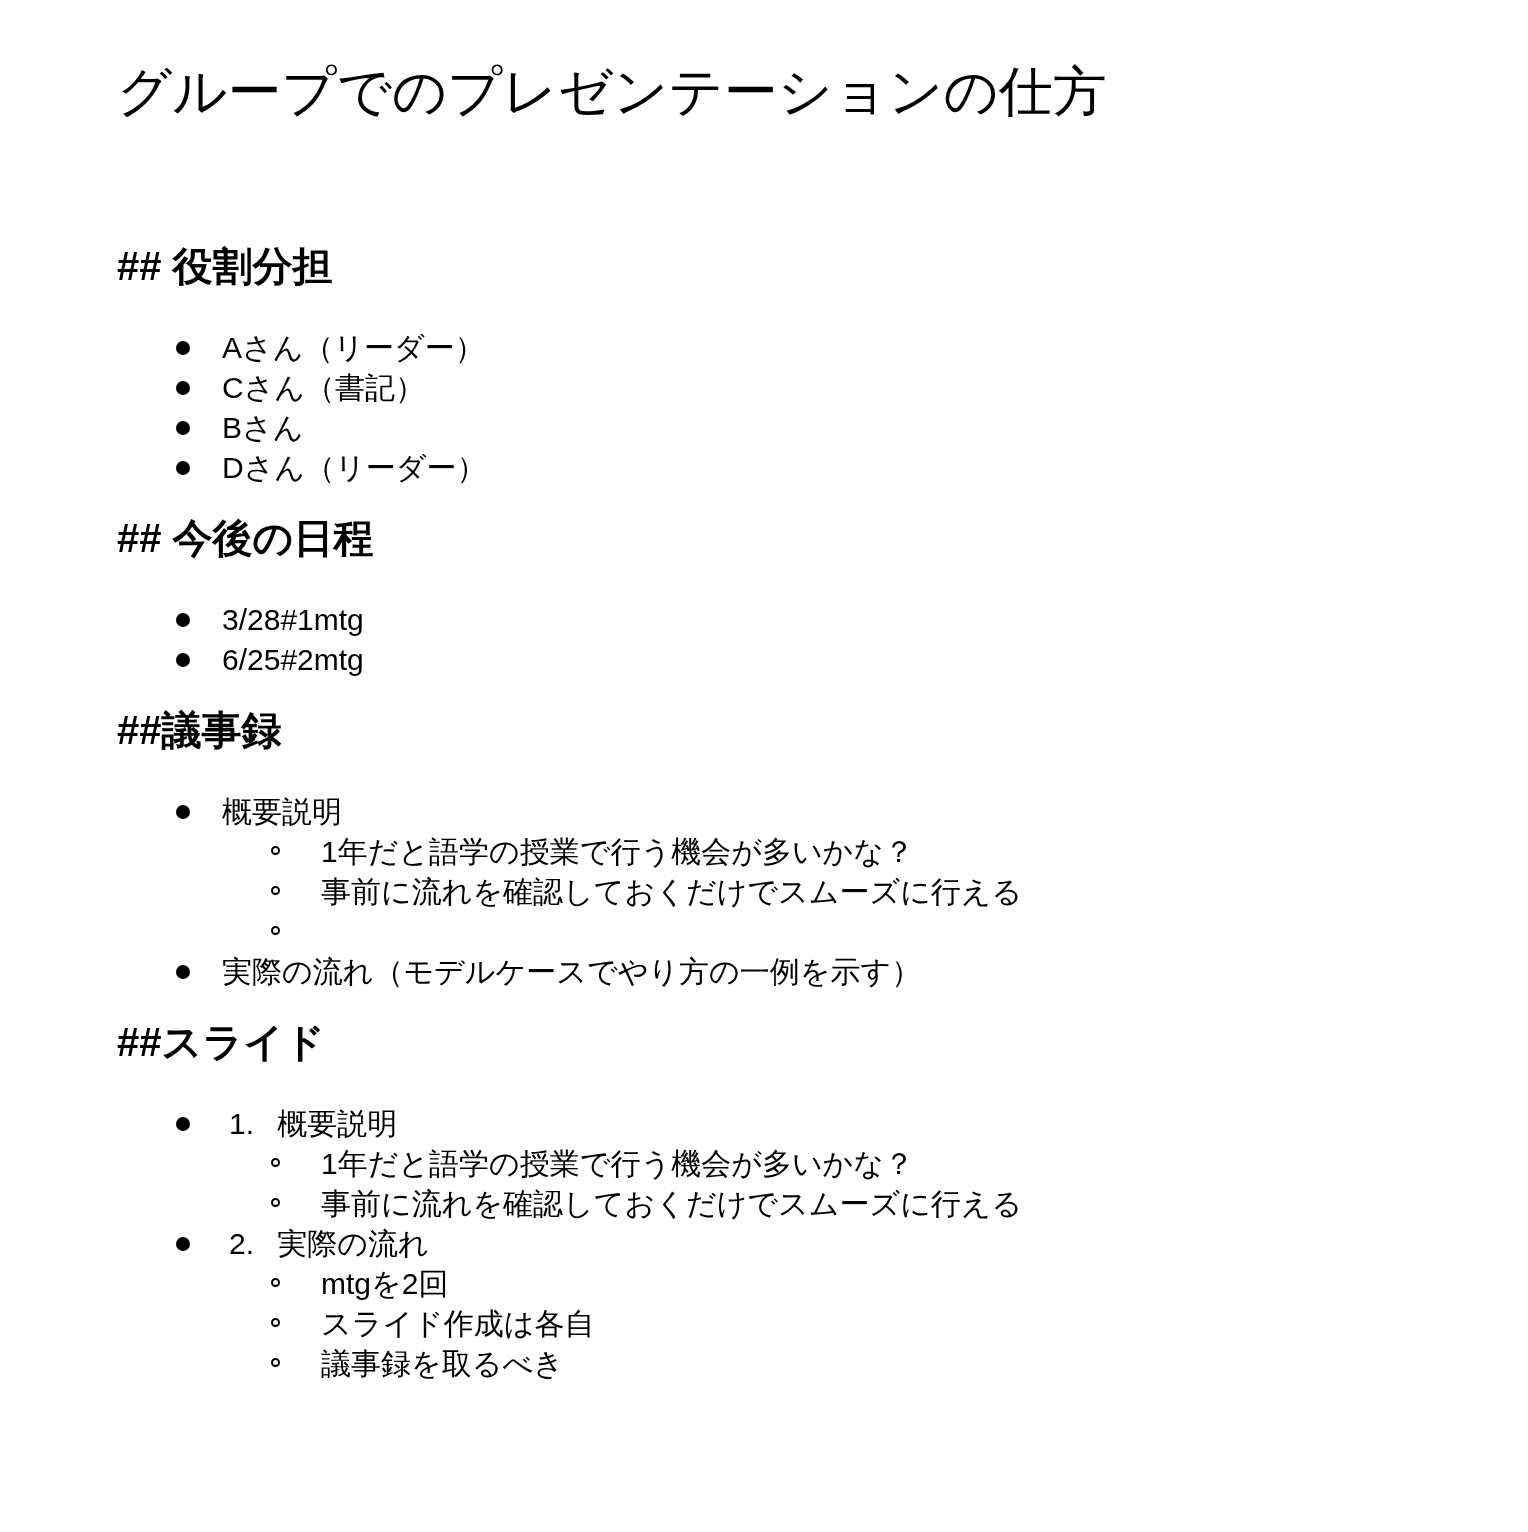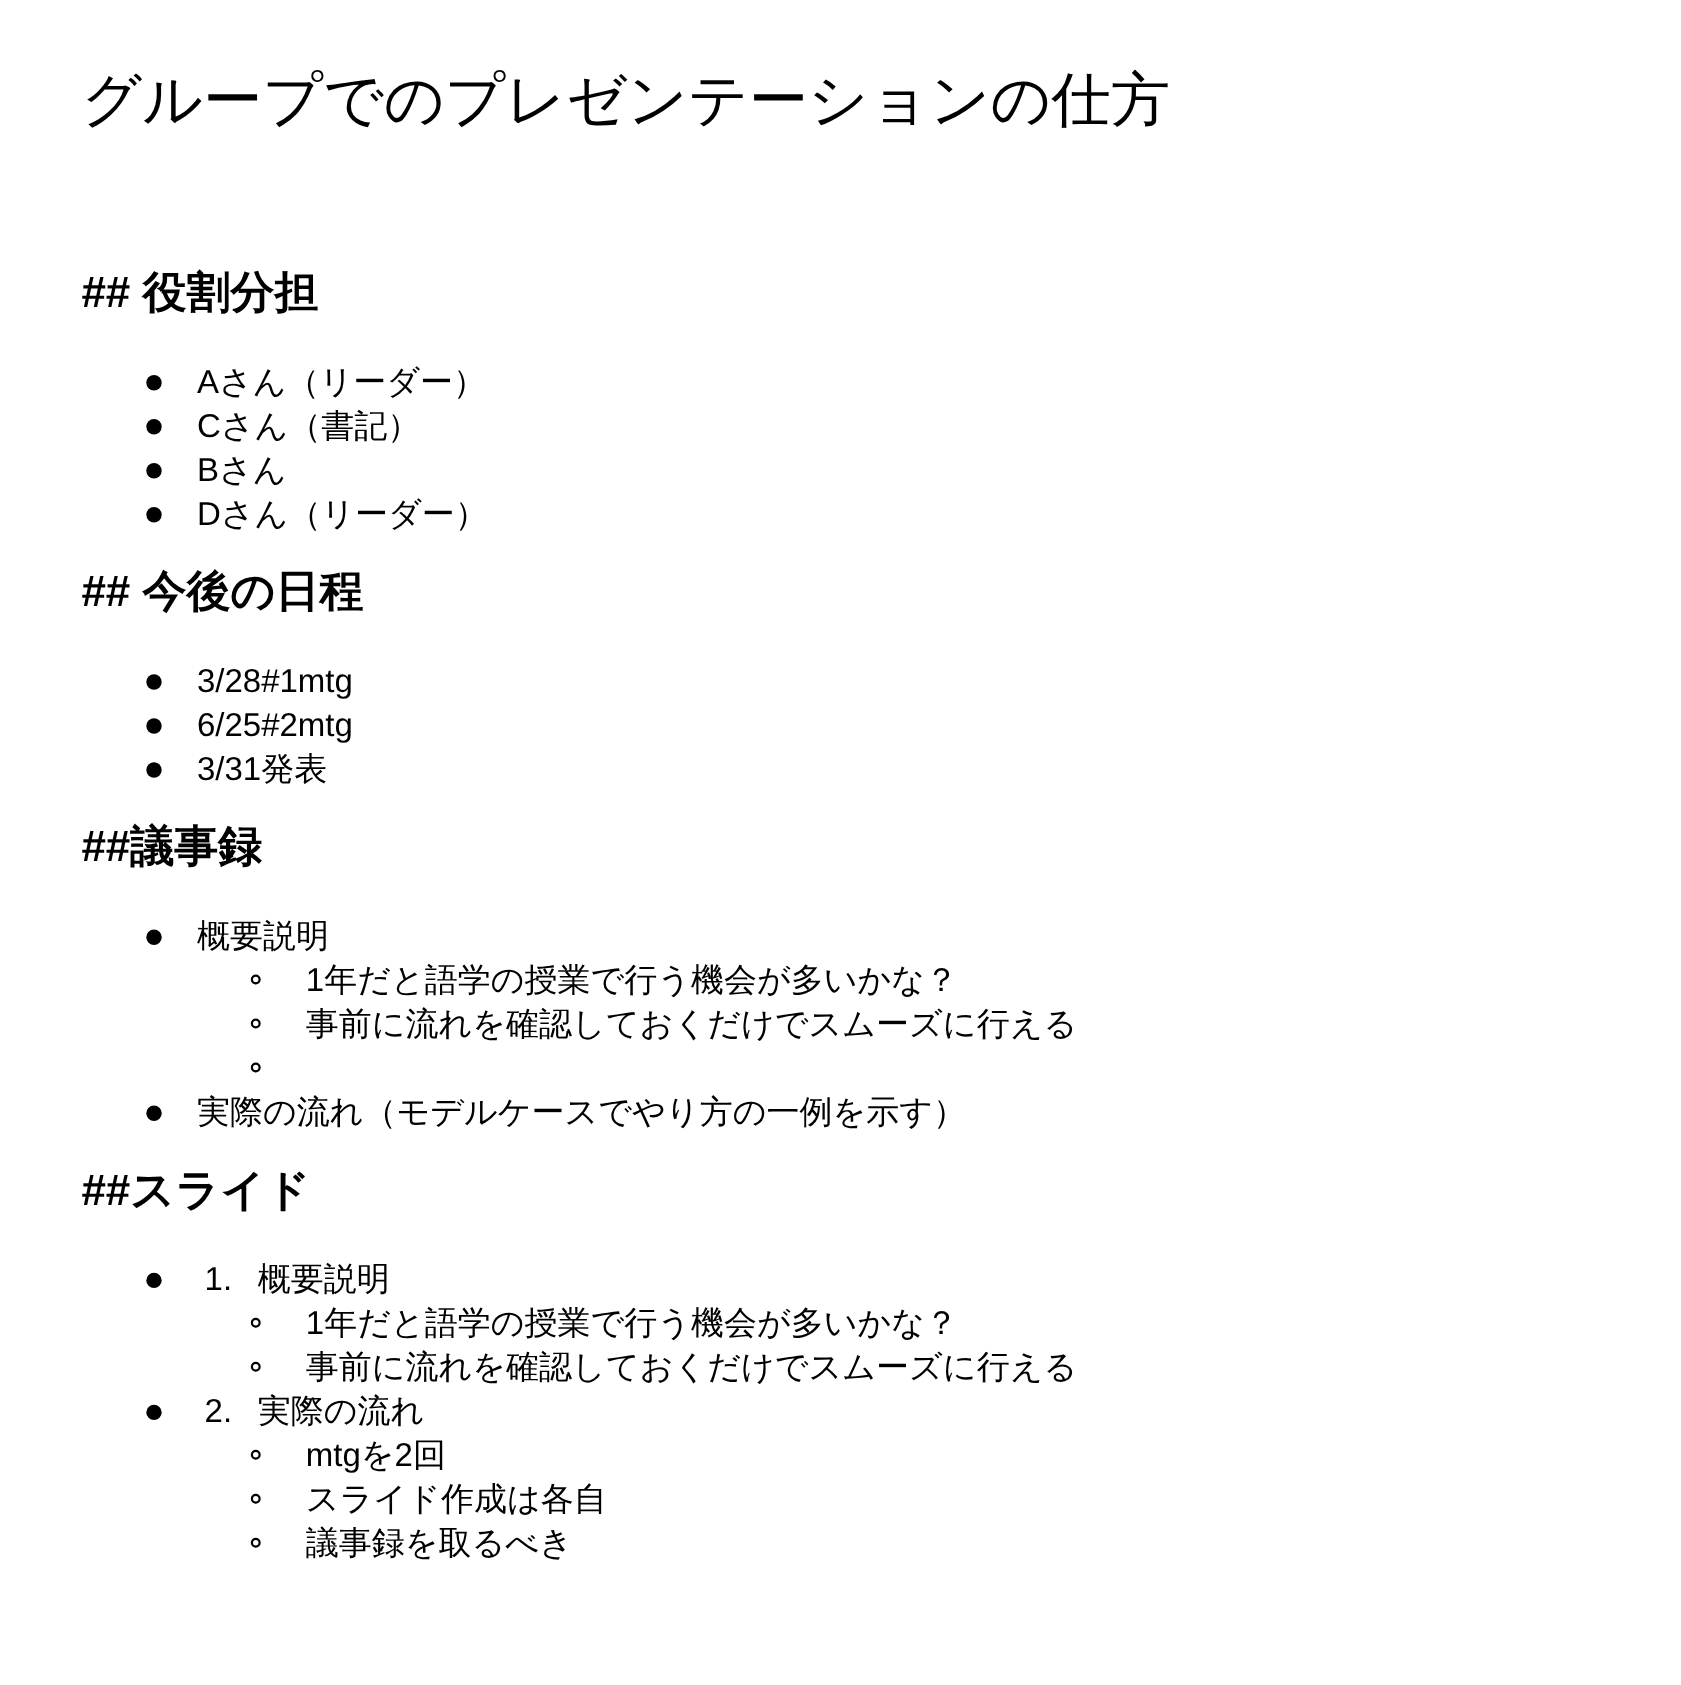--- a/index.html
+++ b/index.html
@@ -8,21 +8,21 @@
     width: 1528px;
     height: 1532px;
     background: #ffffff;
     color: #000000;
     font-family: "Liberation Sans", "DejaVu Sans", sans-serif;
     overflow: hidden;
   }
   .doc {
     width: 1528px;
     height: 1532px;
-    padding: 56px 40px 0 74px;
+    padding: 56px 40px 0 117px;
   }
   .doc-title {
     font-size: 54px;
     font-weight: 400;
     line-height: 70px;
     margin: 0 0 120px 0;
     white-space: nowrap;
   }
   .section { margin-top: 30px; }
   .section-heading {
@@ -91,24 +91,20 @@
     <h2 class="section-heading">## 今後の日程</h2>
     <div class="list">
       <div class="li l1">
         <span class="marker disc"></span>
         <span>3/28#1mtg</span>
       </div>
       <div class="li l1">
         <span class="marker disc"></span>
         <span>6/25#2mtg</span>
       </div>
-      <div class="li l1">
-        <span class="marker disc"></span>
-        <span>3/31発表</span>
-      </div>
     </div>
   </div>
 
   <div class="section">
     <h2 class="section-heading">##議事録</h2>
     <div class="list">
       <div class="li l1">
         <span class="marker disc"></span>
         <span>概要説明</span>
       </div>

